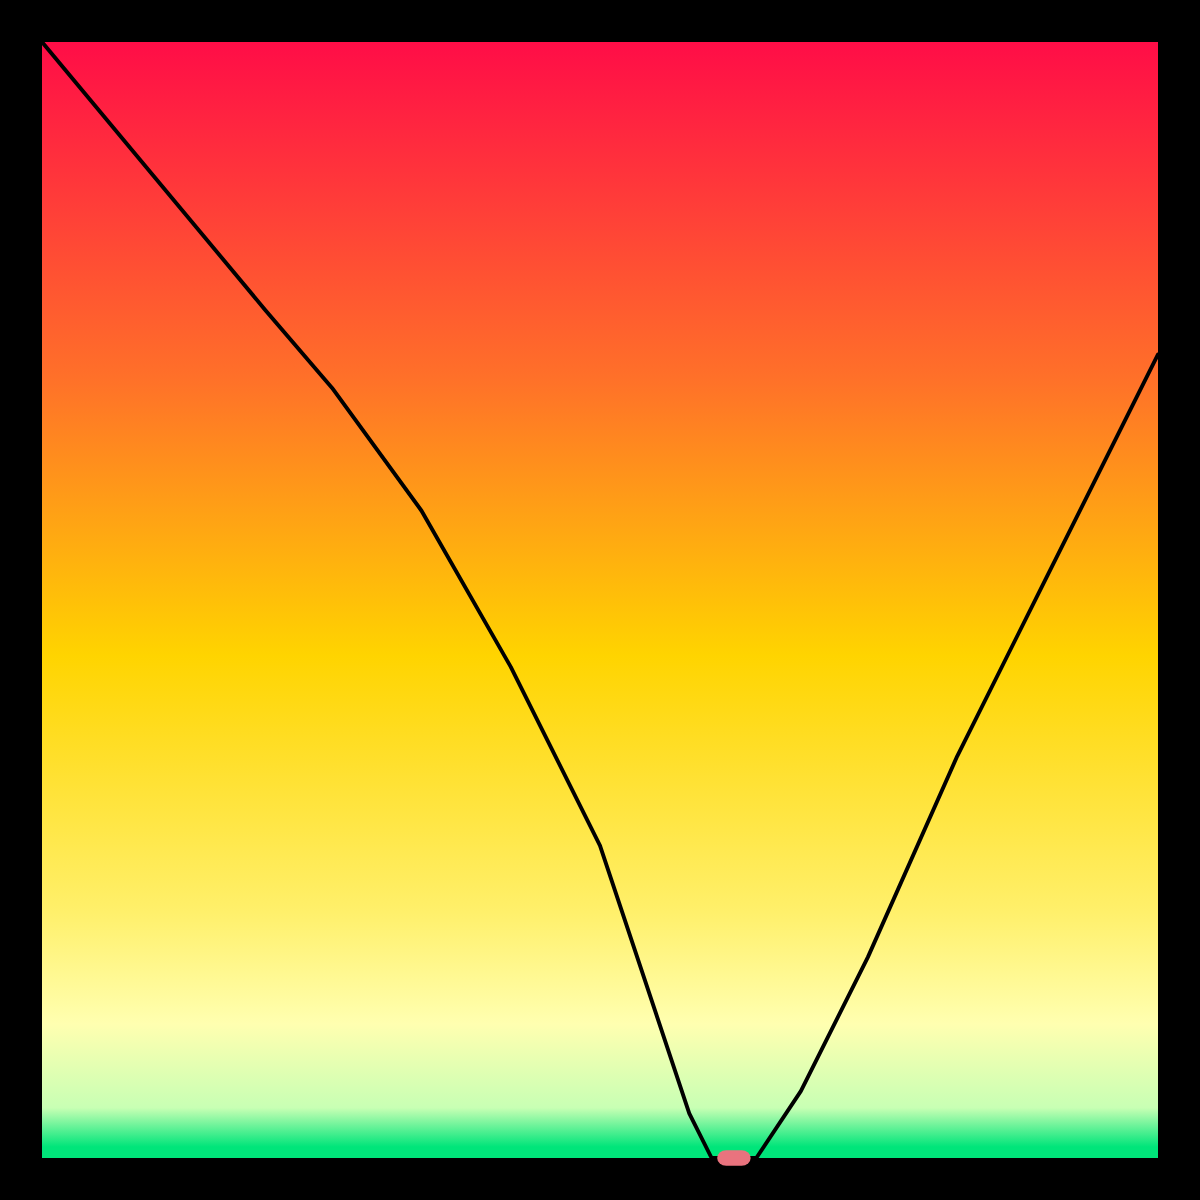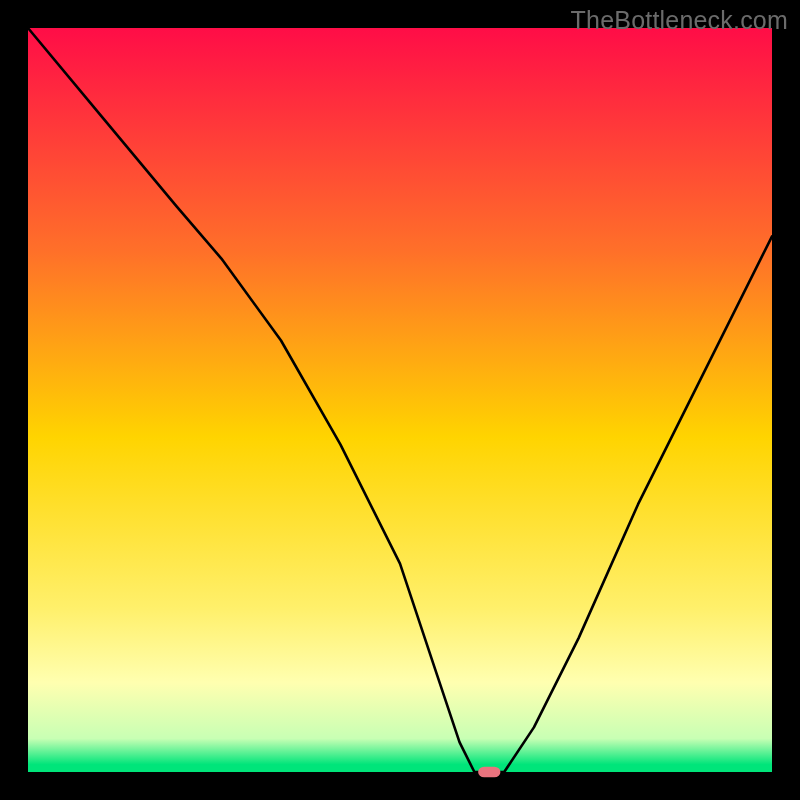--- a/index.html
+++ b/index.html
@@ -51,14 +51,13 @@
         </linearGradient>
     </defs>
 
     <rect fill="url(#bg-grad)" x="28" y="28" width="744" height="744"></rect>
 
     <path fill="none" stroke="#000000" stroke-width="2.6" stroke-linecap="round" stroke-linejoin="round" d="M28.0 28.0 L102.4 117.3 L176.8 206.6 L221.4 258.6 L281.0 340.5 L340.5 444.6 L400.0 563.7 L437.2 675.3 L459.5 742.2 L474.4 772.0 L504.2 772.0 L533.9 727.4 L578.6 638.1 L638.1 504.2 L697.6 385.1 L772.0 236.3"></path>
 
     <rect rx="6" ry="6" x="478.11999999999995" y="766.792" width="22.32" height="10.415999999999999" fill="#e9737e"></rect>
   </svg>
 
-  <div class="watermark">TheBottleneck.com</div>
 </div>
 
 </body></html>

